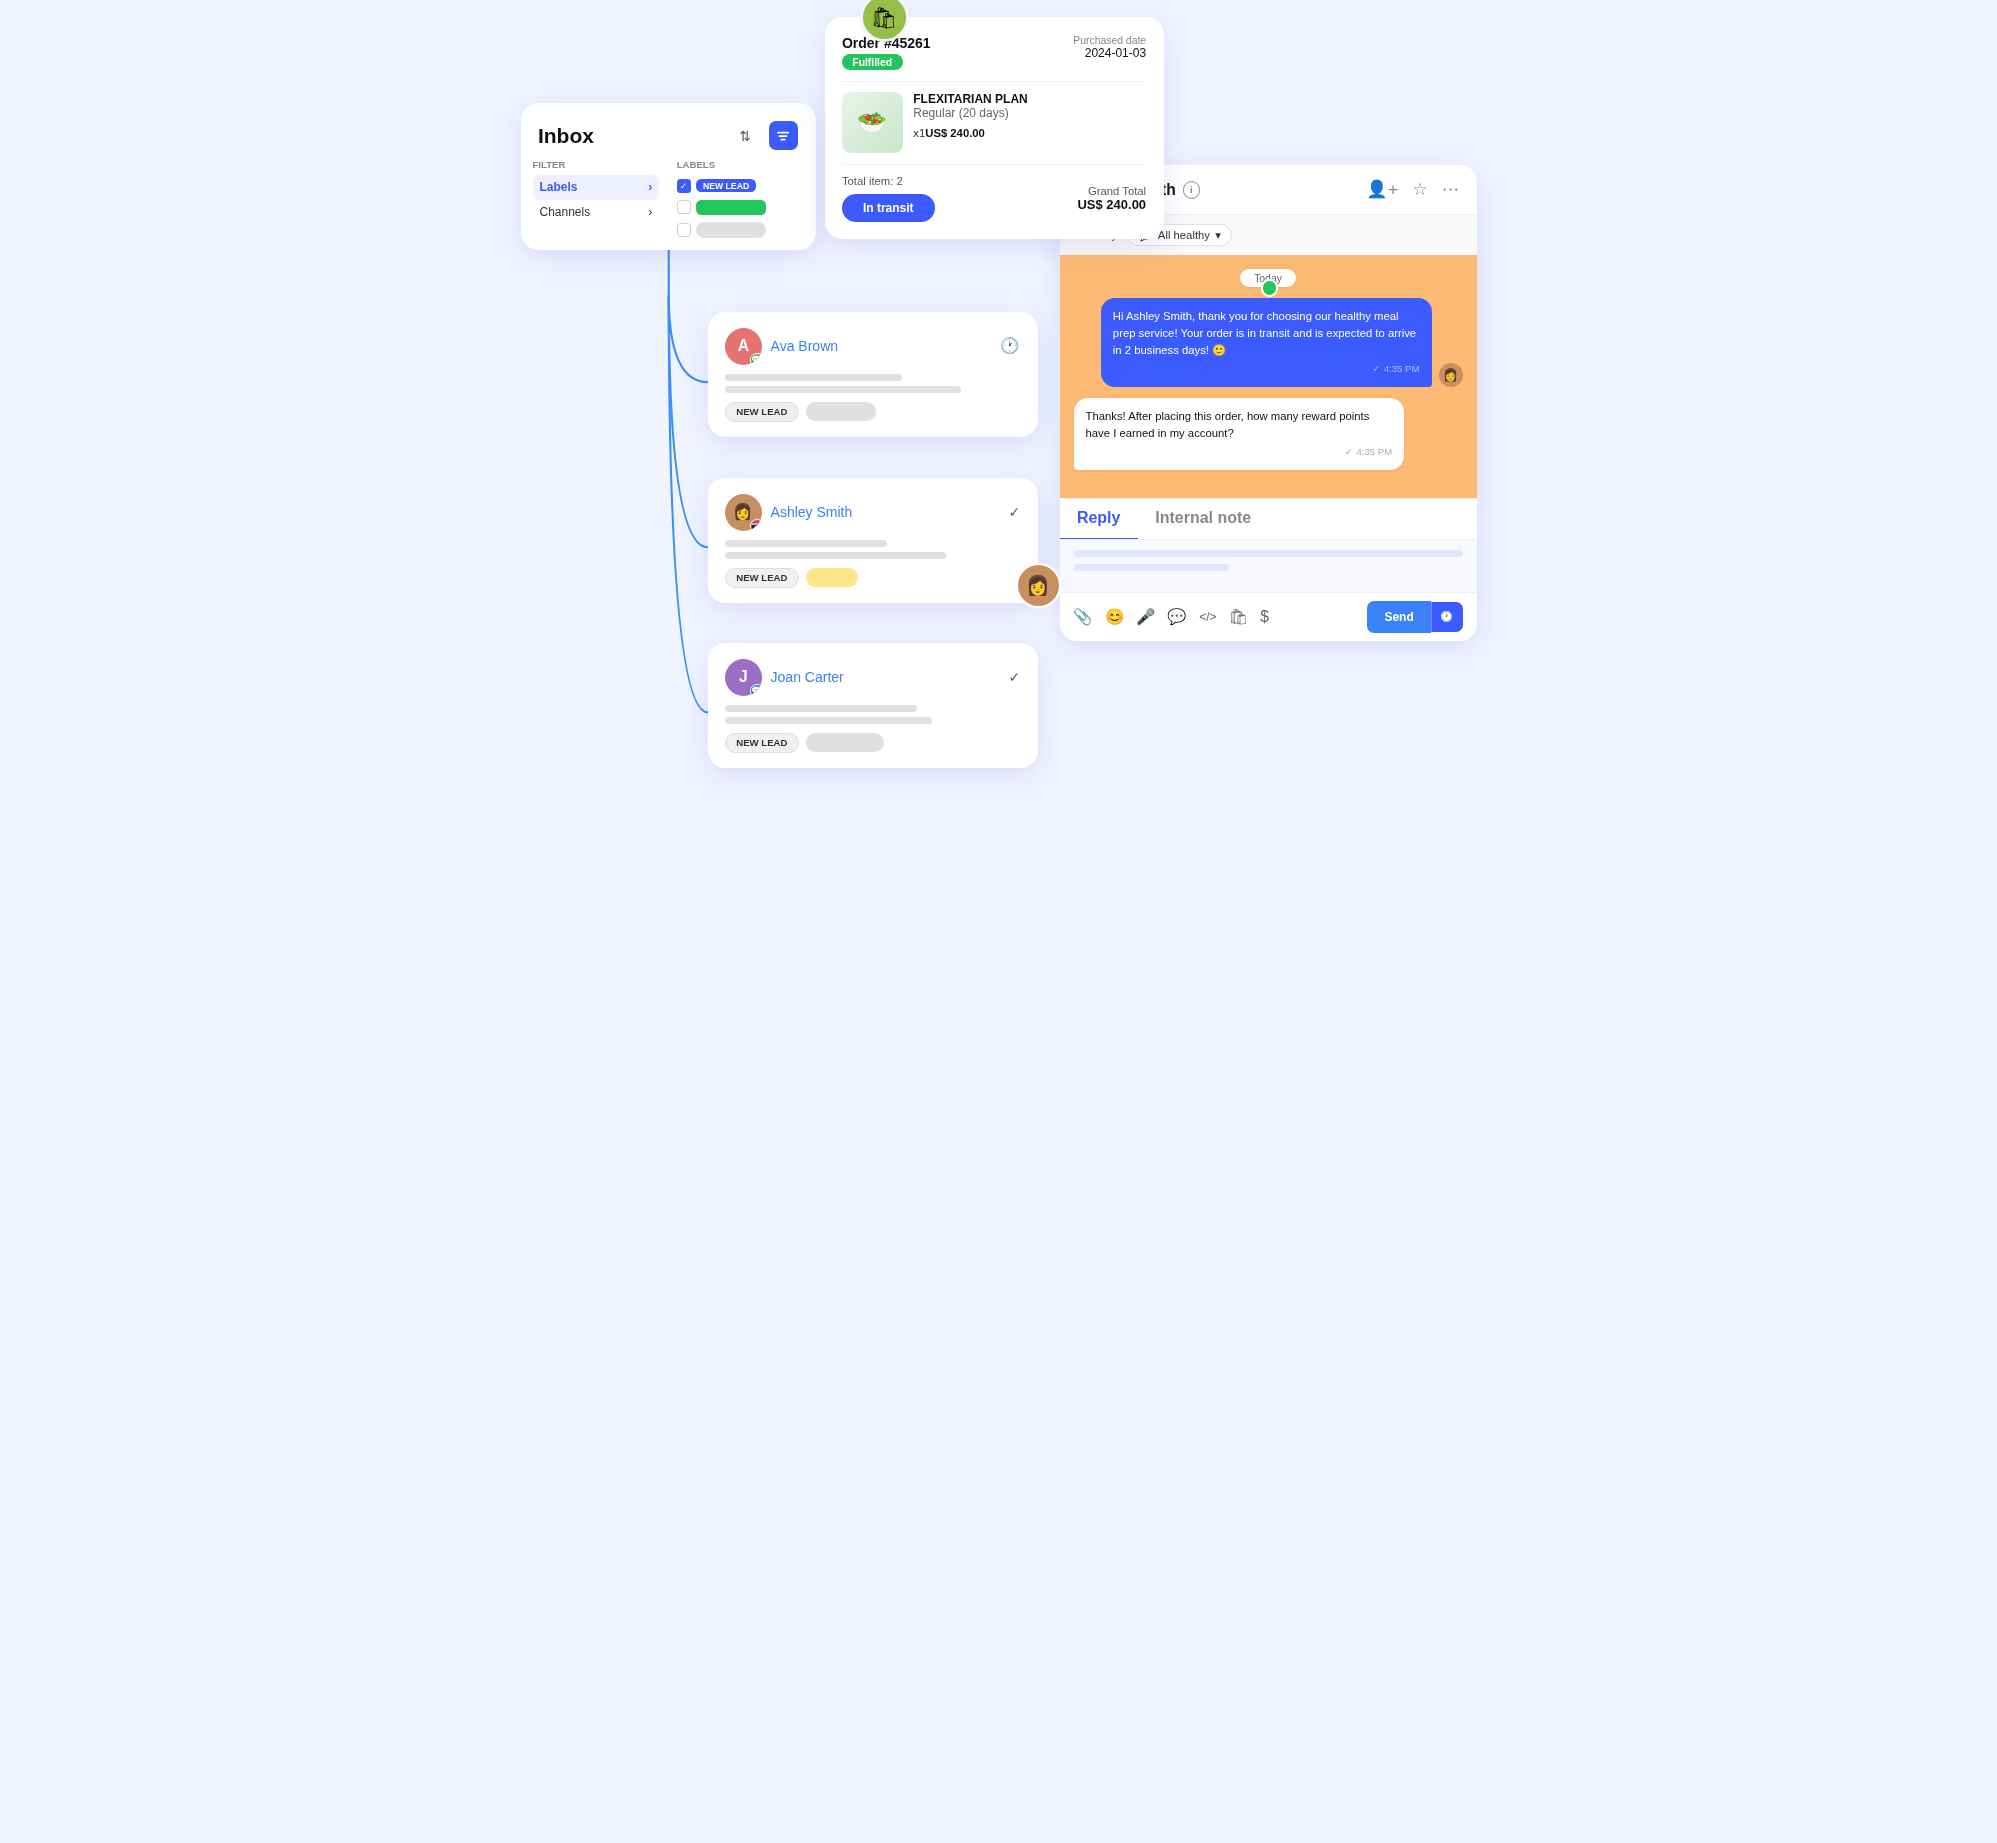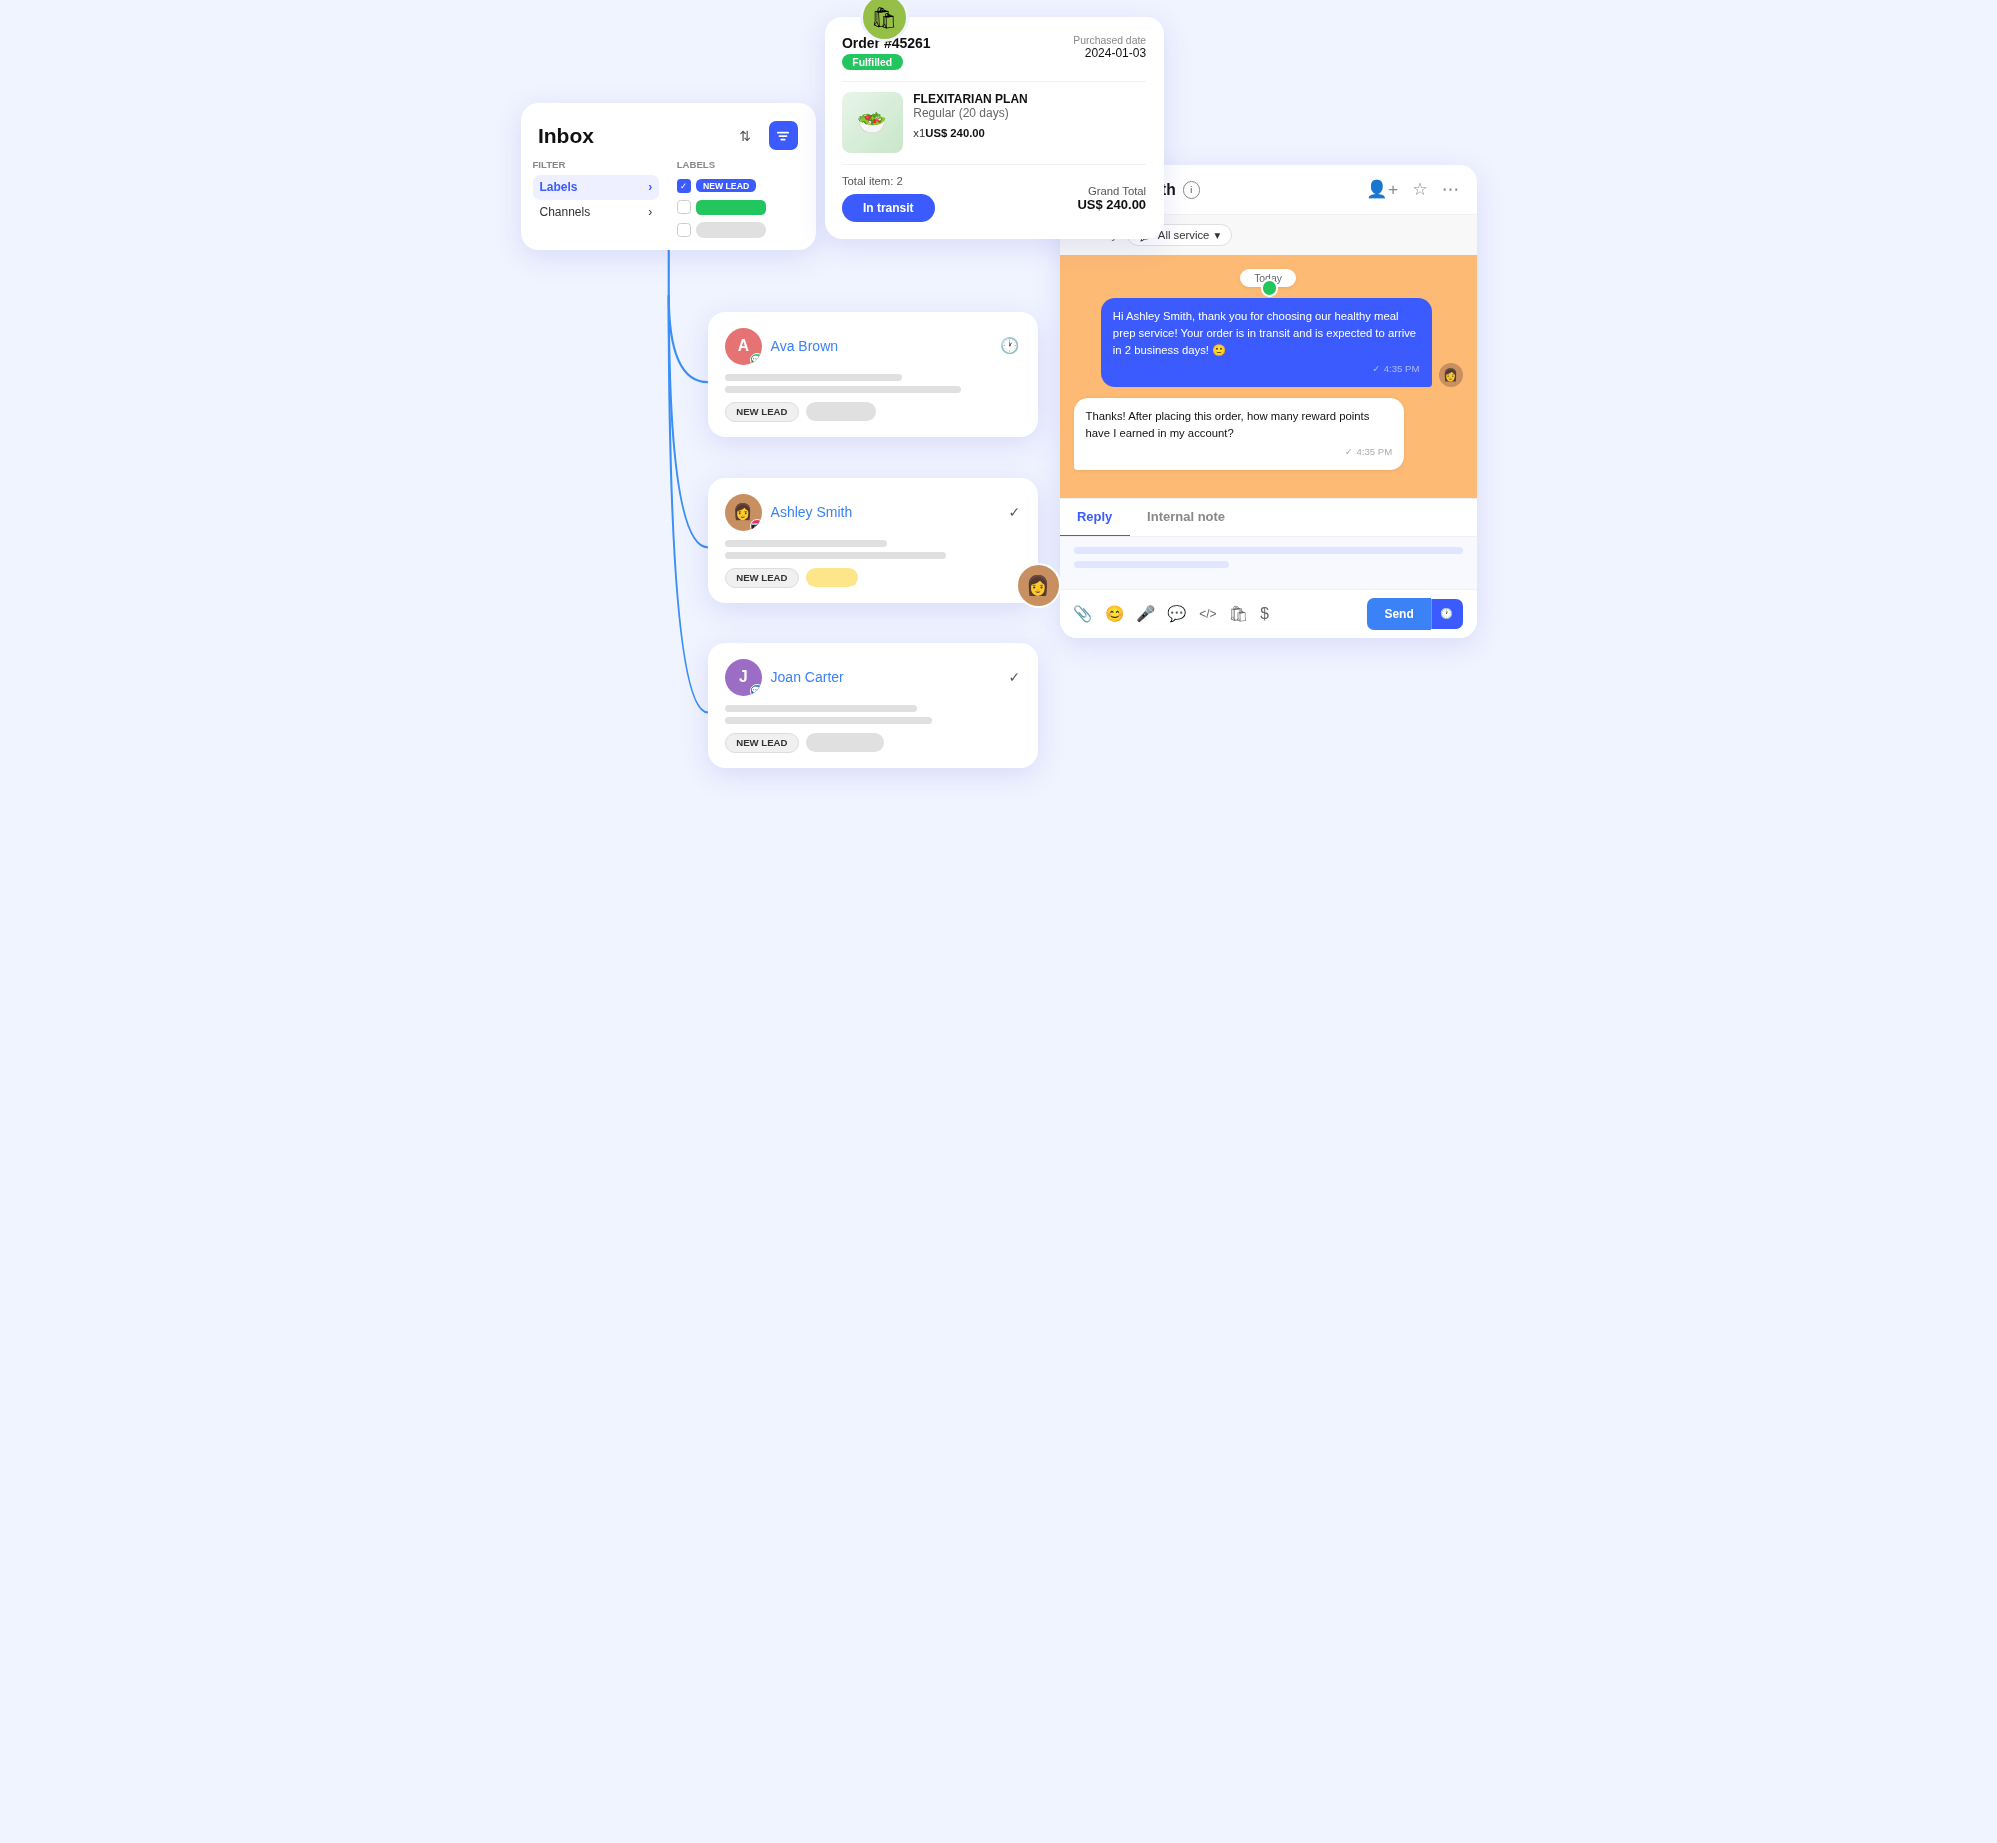--- a/index.html
+++ b/index.html
@@ -488,21 +488,21 @@
     .chat-reply-section {
       border-top: 0.9px solid #f0f0f0;
       padding: 0;
     }
     .reply-tabs {
       display: flex;
       border-bottom: 0.9px solid #f0f0f0;
     }
     .reply-tab {
       padding: 10.4px 17.4px;
-      font-size: 13px;
+      font-size: 16px;
       font-weight: 600;
       cursor: pointer;
       color: #888;
     }
     .reply-tab.active {
       color: #3b5bff;
       border-bottom: 1.7px solid #3b5bff;
     }
     .reply-input-area {
       padding: 10.4px 14px;
@@ -762,21 +762,21 @@
         <span class="chat-action-icon">👤+</span>
         <span class="chat-action-icon">☆</span>
         <span class="chat-action-icon">⋯</span>
       </div>
     </div>
 
     <div class="chat-filter-bar">
       <span>Filter by:</span>
       <button class="channel-filter-btn">
         <span>💬</span>
-        <span>All service</span>
+        <span>All healthy</span>
         <span>▾</span>
       </button>
     </div>
 
     <div class="chat-messages">
       <div class="date-divider">
         <span class="date-chip">Today</span>
       </div>
 
       <div class="outgoing-row">

